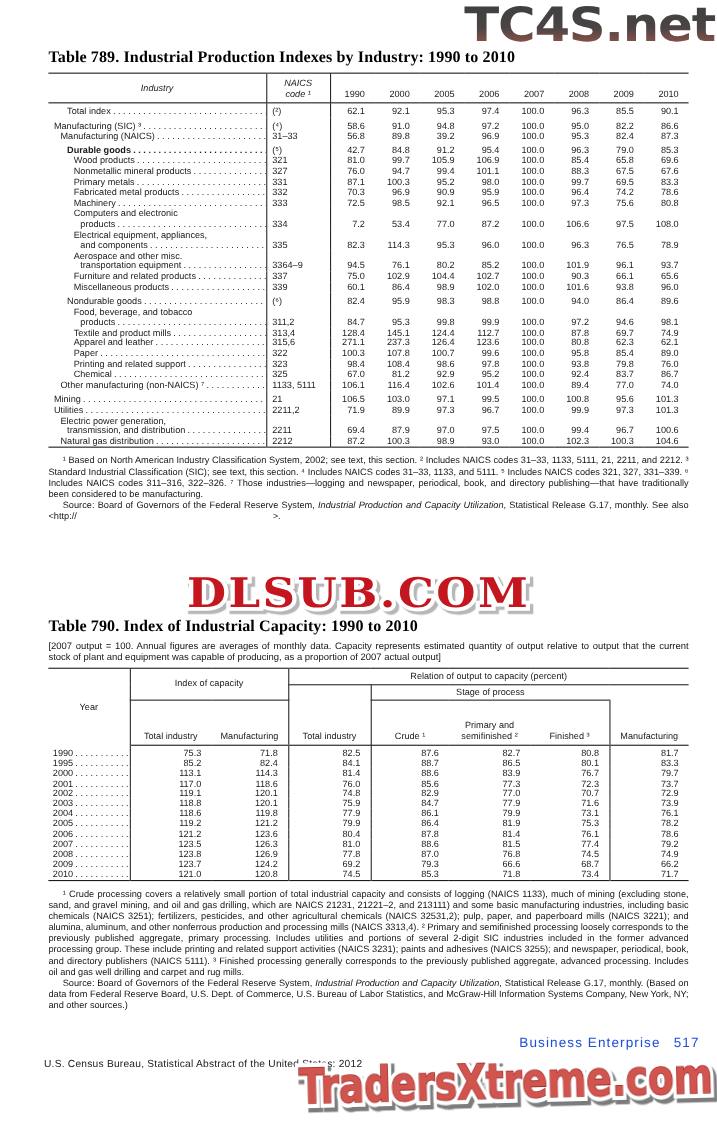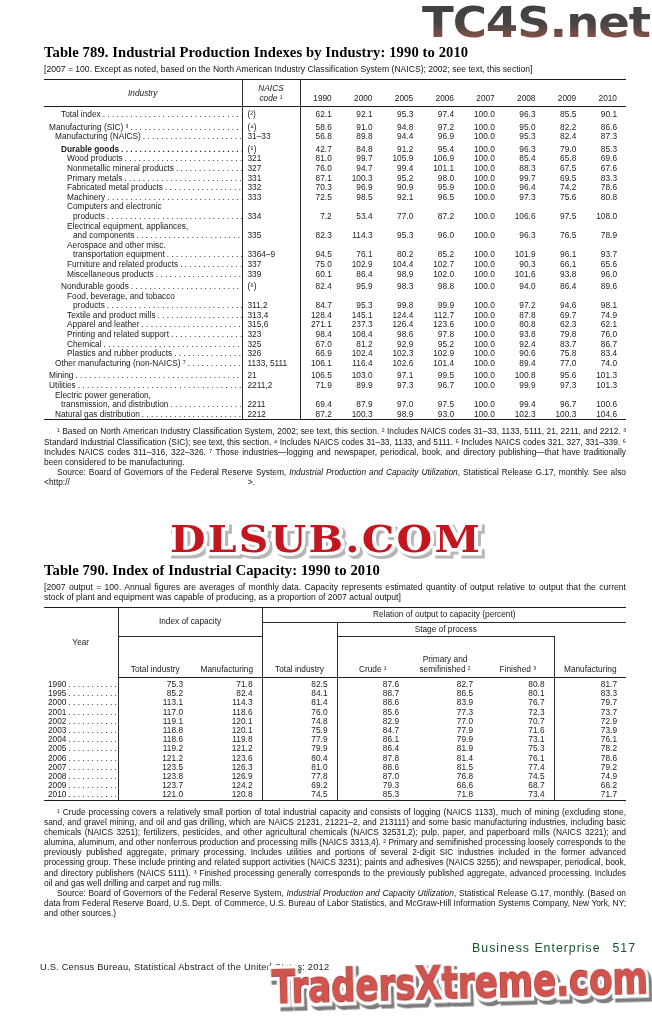--- a/index.html
+++ b/index.html
@@ -38,21 +38,21 @@
   #t790 .bb{border-bottom:1px solid #2a2a2a;}
   #t790 .hbot{border-bottom:1px solid #1c1c1c;vertical-align:bottom;text-align:center;padding-bottom:3px;padding-top:18px;}
   #t790 tbody tr:first-child td{padding-top:2px;}
   .ycell{padding-left:4px;overflow:hidden;}
 
   .fnote{font-size:8.4px;line-height:10.15px;text-align:justify;margin-top:6px;color:#141414;}
   .fnote p{text-indent:13px;}
   .ital{font-style:italic;}
   .urlgap{display:inline-block;width:178px;}
 
-  .footer-right{position:absolute;top:941px;right:16px;font-size:12.3px;letter-spacing:1px;color:#14532d;}
+  .footer-right{position:absolute;top:941px;right:16px;font-size:12.3px;letter-spacing:1px;color:#1d4ed8;}
   .footer-right .pgnum{margin-left:12px;}
   .footer-left{position:absolute;top:962px;left:40px;font-size:9.3px;color:#222;letter-spacing:.2px;}
 
   .wm{position:absolute;pointer-events:none;}
   .wm-tc4s{top:-3px;right:-2px;}
   .wm-dlsub{left:156px;top:512px;}
   .wm-traders{left:264px;top:950px;}
   .tc4s-text{font-family:"DejaVu Sans",sans-serif;font-weight:bold;font-size:43px;letter-spacing:-1px;}
   .dlsub-text{font-family:"DejaVu Serif",serif;font-weight:bold;font-size:37px;paint-order:stroke;stroke:#ffffff;stroke-width:7px;letter-spacing:2px;}
   .traders-back{font-family:"DejaVu Sans",sans-serif;font-weight:bold;font-size:44px;paint-order:stroke;stroke:#ffffff;stroke-width:9px;fill:#ffffff;}
@@ -72,21 +72,20 @@
           <stop offset="82%" stop-color="#8a5148"></stop>
           <stop offset="100%" stop-color="#a05b4e"></stop>
         </linearGradient>
       </defs>
       <text class="tc4s-text" x="4" y="40" textLength="228" lengthAdjust="spacingAndGlyphs" fill="url(#tcg)">TC4S.net</text>
     </svg>
   </div>
 
   <div class="sec" style="top:44px;">
     <div class="t-title">Table 789. Industrial Production Indexes by Industry: 1990 to 2010</div>
-    <div class="t-sub">[2007 = 100. Except as noted, based on the North American Industry Classification System (NAICS); 2002; see text, this section]</div>
 
     <table class="tbl" id="t789">
       <colgroup>
         <col style="width:198px">
           <col style="width:58px">
         <col>
           <col>
           <col>
           <col>
           <col>
@@ -155,21 +154,21 @@
               <div style="padding-left: 11px;">
                 <div class="lline">
                   <span class="txt">Manufacturing (NAICS)</span>
                   <span class="dots"></span>
                 </div>
               </div>
             </td>
             <td class="naics vr">31–33</td>
             <td class="num">56.8</td>
             <td class="num">89.8</td>
-            <td class="num">94.4</td>
+            <td class="num">39.2</td>
             <td class="num">96.9</td>
             <td class="num">100.0</td>
             <td class="num">95.3</td>
             <td class="num">82.4</td>
             <td class="num">87.3</td>
           </tr>
           <tr class="gstart">
             <td class="lblcell vr">
               <div style="padding-left: 17px; font-weight: bold;">
                 <div class="lline">
@@ -455,20 +454,39 @@
             <td class="num">123.6</td>
             <td class="num">100.0</td>
             <td class="num">80.8</td>
             <td class="num">62.3</td>
             <td class="num">62.1</td>
           </tr>
           <tr>
             <td class="lblcell vr">
               <div style="padding-left: 23px;">
                 <div class="lline">
+                  <span class="txt">Paper</span>
+                  <span class="dots"></span>
+                </div>
+              </div>
+            </td>
+            <td class="naics vr">322</td>
+            <td class="num">100.3</td>
+            <td class="num">107.8</td>
+            <td class="num">100.7</td>
+            <td class="num">99.6</td>
+            <td class="num">100.0</td>
+            <td class="num">95.8</td>
+            <td class="num">85.4</td>
+            <td class="num">89.0</td>
+          </tr>
+          <tr>
+            <td class="lblcell vr">
+              <div style="padding-left: 23px;">
+                <div class="lline">
                   <span class="txt">Printing and related support</span>
                   <span class="dots"></span>
                 </div>
               </div>
             </td>
             <td class="naics vr">323</td>
             <td class="num">98.4</td>
             <td class="num">108.4</td>
             <td class="num">98.6</td>
             <td class="num">97.8</td>
@@ -488,39 +506,20 @@
             </td>
             <td class="naics vr">325</td>
             <td class="num">67.0</td>
             <td class="num">81.2</td>
             <td class="num">92.9</td>
             <td class="num">95.2</td>
             <td class="num">100.0</td>
             <td class="num">92.4</td>
             <td class="num">83.7</td>
             <td class="num">86.7</td>
-          </tr>
-          <tr>
-            <td class="lblcell vr">
-              <div style="padding-left: 23px;">
-                <div class="lline">
-                  <span class="txt">Plastics and rubber products</span>
-                  <span class="dots"></span>
-                </div>
-              </div>
-            </td>
-            <td class="naics vr">326</td>
-            <td class="num">66.9</td>
-            <td class="num">102.4</td>
-            <td class="num">102.3</td>
-            <td class="num">102.9</td>
-            <td class="num">100.0</td>
-            <td class="num">90.6</td>
-            <td class="num">75.8</td>
-            <td class="num">83.4</td>
           </tr>
           <tr>
             <td class="lblcell vr">
               <div style="padding-left: 11px;">
                 <div class="lline">
                   <span class="txt">Other manufacturing (non-NAICS) ⁷</span>
                   <span class="dots"></span>
                 </div>
               </div>
             </td>

